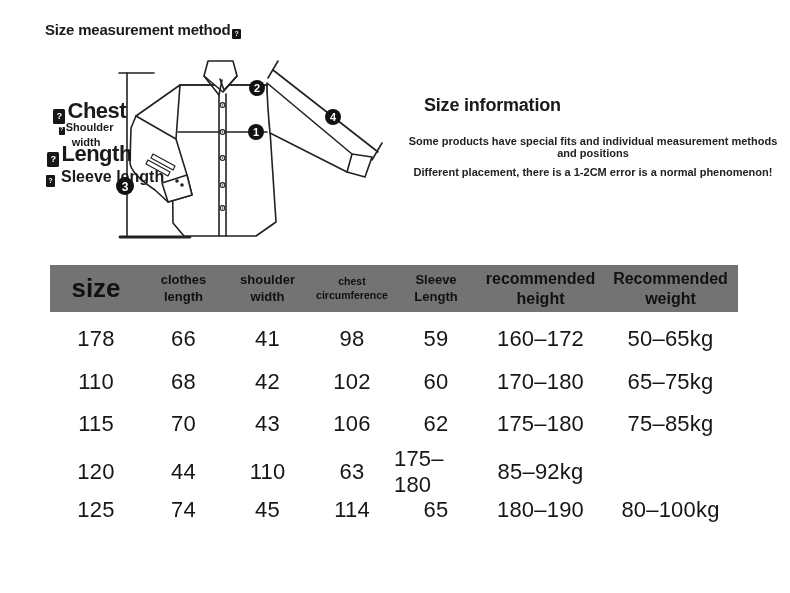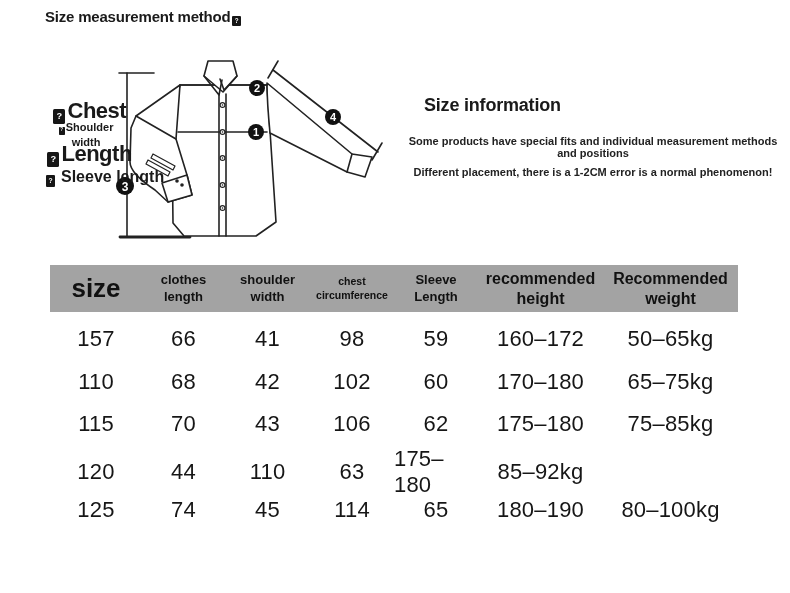--- a/index.html
+++ b/index.html
@@ -3,21 +3,21 @@
 <meta charset="utf-8">
 <style>
   html,body{margin:0;padding:0;}
   body{
     width:790px;height:593px;background:#ffffff;position:relative;overflow:hidden;
     font-family:"Liberation Sans","DejaVu Sans",sans-serif;color:#1a1a1a;
   }
   .abs{position:absolute;}
 
   
-  .page-title{left:45px;top:8px;font-size:15px;font-weight:bold;letter-spacing:-0.2px;}
+  .page-title{left:45px;top:21px;font-size:15px;font-weight:bold;letter-spacing:-0.2px;}
 
   
   .tofu{
     display:inline-flex;align-items:center;justify-content:center;
     width:0.56em;height:0.70em;background:#161616;border-radius:0.07em;
     vertical-align:-0.04em;margin-right:0.10em;overflow:hidden;
   }
   .tofu-after{margin-right:0;margin-left:0.12em;}
   .tofu .tg{font-size:0.42em;color:#ffffff;font-weight:bold;line-height:1;}
 
@@ -30,21 +30,21 @@
 
   
   .info-head{left:424px;top:95px;font-size:18px;font-weight:bold;letter-spacing:-0.2px;}
   .info-para{left:398px;width:390px;text-align:center;font-size:11px;font-weight:bold;color:#222;}
   .info-para1{top:135px;}
   .info-para2{top:166px;}
 
   
   .size-table{left:50px;top:265px;width:688px;}
   .t-head,.t-row{display:grid;grid-template-columns:92px 83px 85px 84px 84px 125px 135px;}
-  .t-head{height:47px;background:#a3a3a3;}
+  .t-head{height:47px;background:#737373;}
   .th{display:flex;flex-direction:column;justify-content:center;align-items:center;
       font-weight:bold;font-size:13px;line-height:1.25;color:#111;text-align:center;}
   .th.c0{font-size:26px;letter-spacing:0;}
   .th.c3{font-size:10.5px;}
   .th.c5,.th.c6{font-size:16px;}
   .t-body{padding-top:6px;}
   .t-row{height:42.6px;}
   .td{display:flex;align-items:center;justify-content:center;font-size:22px;color:#161616;letter-spacing:0.2px;}
 
   svg text{font-family:"Liberation Sans","DejaVu Sans",sans-serif;}
@@ -169,21 +169,21 @@
       </div>
       <div class="th c5">
         <div>recommended height</div>
       </div>
       <div class="th c6">
         <div>Recommended weight</div>
       </div>
     </div>
   <div class="t-body" id="t-body">
       <div class="t-row">
-        <div class="td c0">157</div>
+        <div class="td c0">178</div>
         <div class="td c1">66</div>
         <div class="td c2">41</div>
         <div class="td c3">98</div>
         <div class="td c4">59</div>
         <div class="td c5">160–172</div>
         <div class="td c6">50–65kg</div>
       </div>
       <div class="t-row">
         <div class="td c0">110</div>
         <div class="td c1">68</div>

